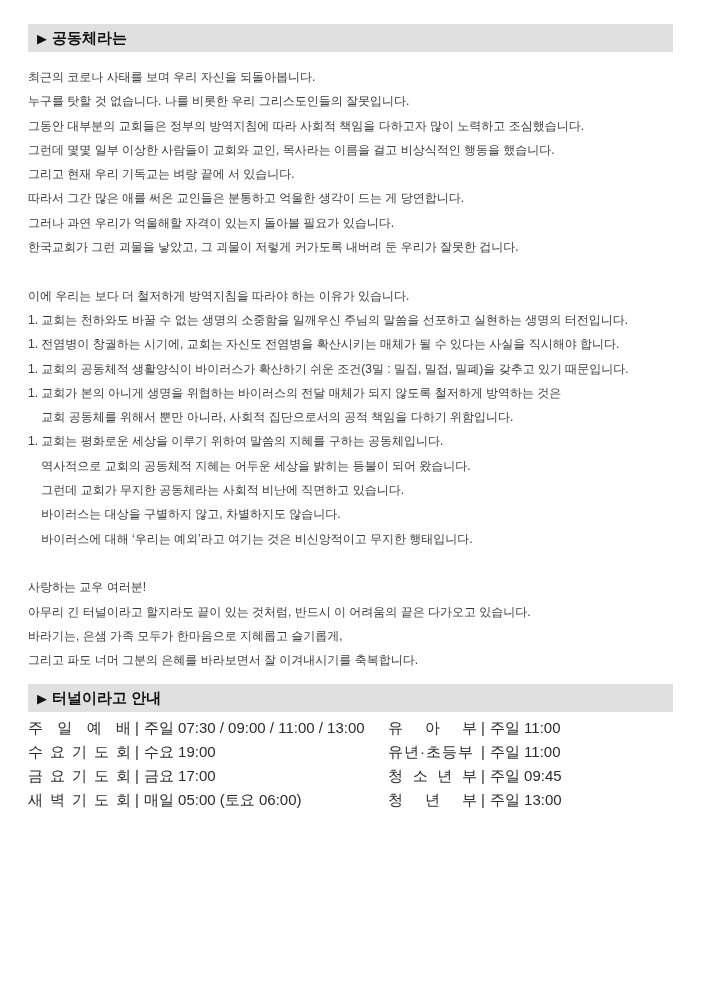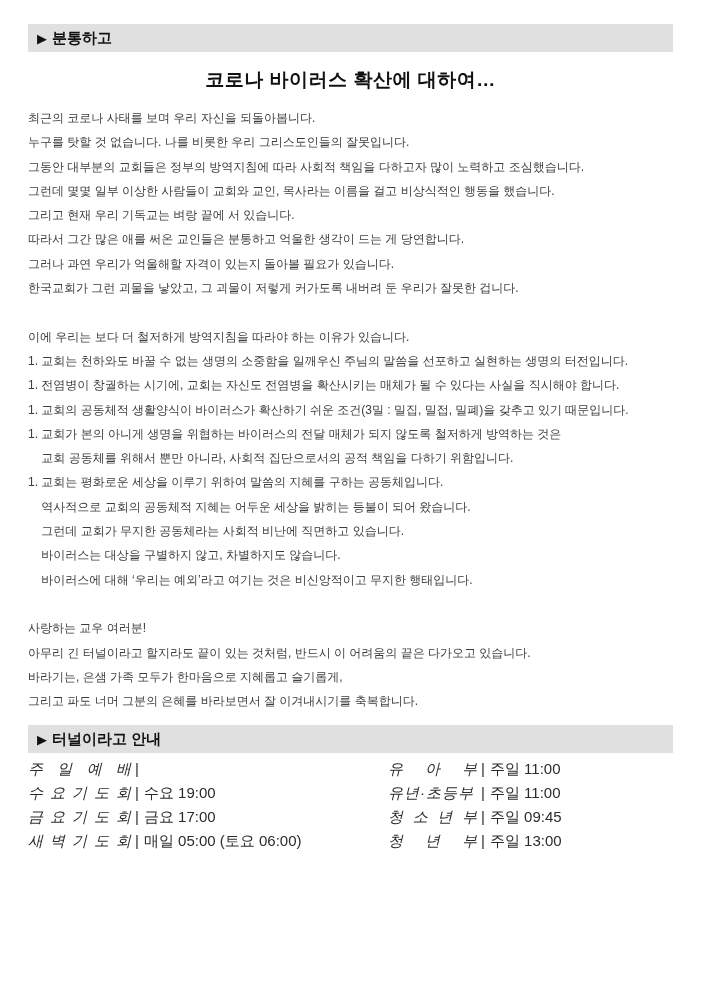--- a/index.html
+++ b/index.html
@@ -45,50 +45,50 @@
   .schedule { display:flex; margin-top:4px; font-size:15px; color:#2b2b2b; }
   .sched-col-left  { width:360px; }
   .sched-col-right { flex:1; }
   .sched-row { display:flex; align-items:baseline; line-height:23.8px; }
   .sched-label {
     display:inline-block;
     text-align:justify;
     text-align-last:justify;
     letter-spacing:1px;
   }
-  .sched-col-left  .sched-label { width:104px;font-style:italic; }
-  .sched-col-right .sched-label { width:90px;font-style:italic; }
+  .sched-col-left  .sched-label { width:104px; }
+  .sched-col-right .sched-label { width:90px; }
   .sched-div { margin:0 5px 0 3px; color:#2b2b2b; }
   .sched-value { white-space:pre-wrap; }
 </style>
 </head>
 <body>
 
 <div class="page">
   <div class="inner">
 
     <div class="bar bar-top">
       <span class="marker">▶</span>
-      <span>분통하고</span>
+      <span>공동체라는</span>
     </div>
 
-    <div class="article-title">코로나 바이러스 확산에 대하여…</div>
 
     <div class="article-body"><div>최근의 코로나 사태를 보며 우리 자신을 되돌아봅니다.</div><div>누구를 탓할 것 없습니다. 나를 비롯한 우리 그리스도인들의 잘못입니다.</div><div>그동안 대부분의 교회들은 정부의 방역지침에 따라 사회적 책임을 다하고자 많이 노력하고 조심했습니다.</div><div>그런데 몇몇 일부 이상한 사람들이 교회와 교인, 목사라는 이름을 걸고 비상식적인 행동을 했습니다.</div><div>그리고 현재 우리 기독교는 벼랑 끝에 서 있습니다.</div><div>따라서 그간 많은 애를 써온 교인들은 분통하고 억울한 생각이 드는 게 당연합니다.</div><div>그러나 과연 우리가 억울해할 자격이 있는지 돌아볼 필요가 있습니다.</div><div>한국교회가 그런 괴물을 낳았고, 그 괴물이 저렇게 커가도록 내버려 둔 우리가 잘못한 겁니다.</div><div>&nbsp;</div><div>이에 우리는 보다 더 철저하게 방역지침을 따라야 하는 이유가 있습니다.</div><div>1. 교회는 천하와도 바꿀 수 없는 생명의 소중함을 일깨우신 주님의 말씀을 선포하고 실현하는 생명의 터전입니다.</div><div>1. 전염병이 창궐하는 시기에, 교회는 자신도 전염병을 확산시키는 매체가 될 수 있다는 사실을 직시해야 합니다.</div><div>1. 교회의 공동체적 생활양식이 바이러스가 확산하기 쉬운 조건(3밀 : 밀집, 밀접, 밀폐)을 갖추고 있기 때문입니다.</div><div>1. 교회가 본의 아니게 생명을 위협하는 바이러스의 전달 매체가 되지 않도록 철저하게 방역하는 것은</div><div>    교회 공동체를 위해서 뿐만 아니라, 사회적 집단으로서의 공적 책임을 다하기 위함입니다.</div><div>1. 교회는 평화로운 세상을 이루기 위하여 말씀의 지혜를 구하는 공동체입니다.</div><div>    역사적으로 교회의 공동체적 지혜는 어두운 세상을 밝히는 등불이 되어 왔습니다.</div><div>    그런데 교회가 무지한 공동체라는 사회적 비난에 직면하고 있습니다.</div><div>    바이러스는 대상을 구별하지 않고, 차별하지도 않습니다.</div><div>    바이러스에 대해 ‘우리는 예외’라고 여기는 것은 비신앙적이고 무지한 행태입니다.</div><div>&nbsp;</div><div>사랑하는 교우 여러분!</div><div>아무리 긴 터널이라고 할지라도 끝이 있는 것처럼, 반드시 이 어려움의 끝은 다가오고 있습니다.</div><div>바라기는, 은샘 가족 모두가 한마음으로 지혜롭고 슬기롭게,</div><div>그리고 파도 너머 그분의 은혜를 바라보면서 잘 이겨내시기를 축복합니다.</div></div>
 
     <div class="bar bar-worship">
       <span class="marker">▶</span>
       <span>터널이라고 안내</span>
     </div>
 
     <div class="schedule">
       <div class="sched-col-left">
         <div class="sched-row">
           <span class="sched-label">주 일 예 배</span>
             <span class="sched-div">|</span>
+            <span class="sched-value">주일 07:30 / 09:00 / 11:00 / 13:00</span>
         </div>
         <div class="sched-row">
           <span class="sched-label">수 요 기 도 회</span>
             <span class="sched-div">|</span>
             <span class="sched-value">수요 19:00</span>
         </div>
         <div class="sched-row">
           <span class="sched-label">금 요 기 도 회</span>
             <span class="sched-div">|</span>
             <span class="sched-value">금요 17:00</span>

